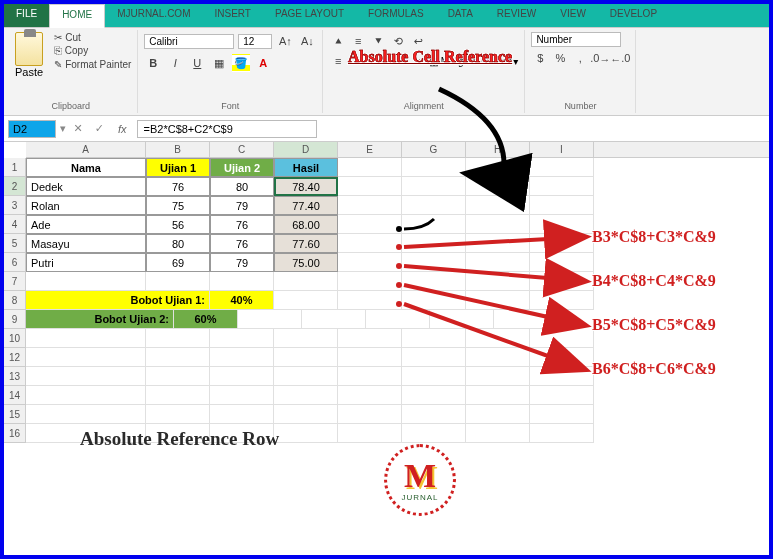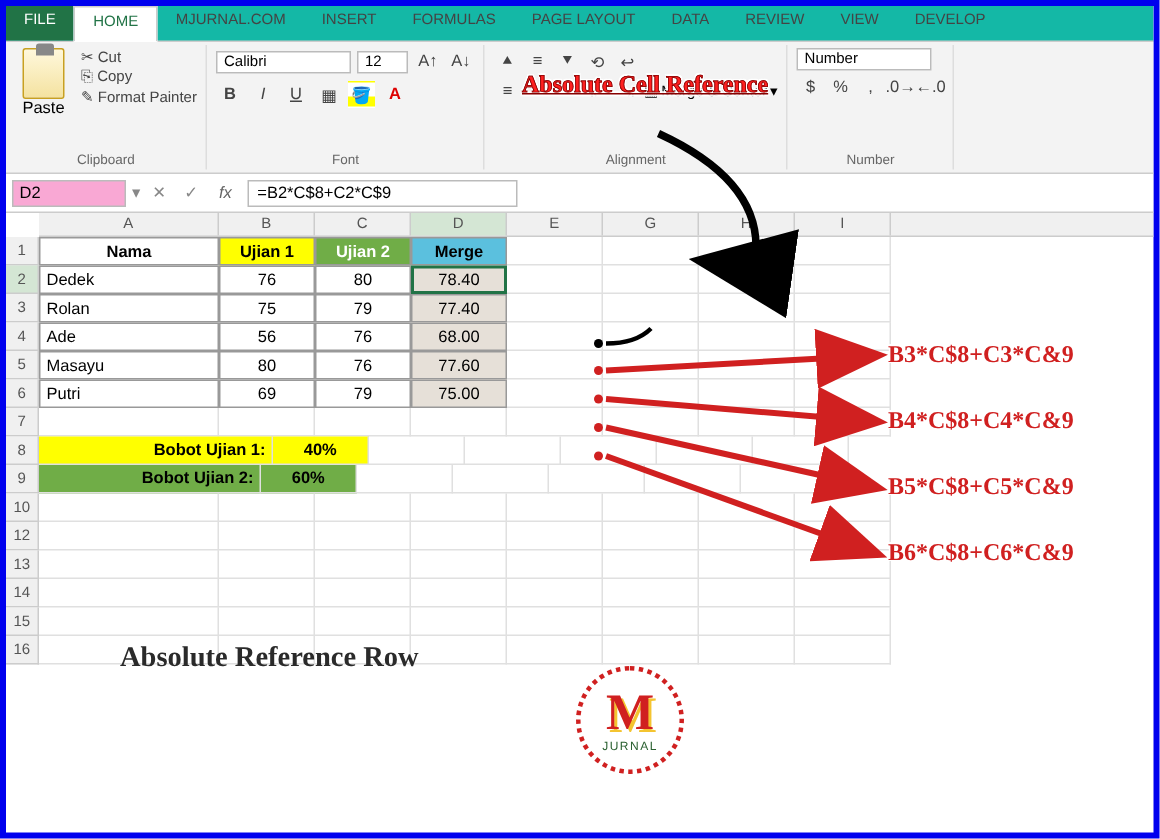--- a/index.html
+++ b/index.html
@@ -26,21 +26,21 @@
 .size-select { border: 1px solid #bbb; background: #fff; padding: 1px 4px; font-size: 10px; width: 34px; }
 .btn-icon { width: 18px; height: 18px; display: inline-flex; align-items: center; justify-content: center; border: 1px solid transparent; font-size: 11px; color: #444; }
 .align-group .group-body { flex-direction: column; gap: 2px; }
 .align-row { display: flex; gap: 2px; }
 .merge-btn { display: flex; align-items: center; gap: 2px; font-size: 10px; }
 .num-group .group-body { flex-direction: column; gap: 2px; }
 .num-select { border: 1px solid #bbb; background: #fff; padding: 1px 4px; font-size: 10px; width: 90px; }
 
 
 .formula-bar { display: flex; align-items: center; border-bottom: 1px solid #ccc; height: 26px; background: #fff; padding-left: 4px; gap: 4px; }
-.name-box { border: 1px solid #bbb; width: 76px; padding: 2px 4px; font-size: 11px; background: #f9a8d4; }
+.name-box { border: 1px solid #bbb; width: 48px; padding: 2px 4px; font-size: 11px; background: #0ea5e9; }
 .fx-label { font-style: italic; color: #666; padding: 0 6px; }
 .formula-input { border: 1px solid #bbb; padding: 2px 6px; font-size: 11px; width: 180px; background: #fff; }
 
 
 .grid-wrap { position: relative; }
 .col-headers { display: flex; background: #f0f0f0; border-bottom: 1px solid #ccc; margin-left: 22px; }
 .col-h { border-right: 1px solid #ccc; text-align: center; font-size: 10px; padding: 2px 0; color: #555; }
 .col-h.active { background: #d4e6d4; }
 .rows { display: flex; flex-direction: column; }
 .row { display: flex; height: 19px; }
@@ -81,22 +81,22 @@
 svg.overlay { position: absolute; top: 0; left: 0; pointer-events: none; }
 </style>
 </head>
 <body>
 
 <div class="ribbon-tabs">
   <div class="tab file">FILE</div>
   <div class="tab active">HOME</div>
   <div class="tab">MJURNAL.COM</div>
   <div class="tab">INSERT</div>
+  <div class="tab">PAGE LAYOUT</div>
   <div class="tab">FORMULAS</div>
-  <div class="tab">PAGE LAYOUT</div>
   <div class="tab">DATA</div>
   <div class="tab">REVIEW</div>
   <div class="tab">VIEW</div>
   <div class="tab">DEVELOP</div>
 </div>
 
 <div class="ribbon">
   <div class="group">
     <div class="group-body">
       <div class="paste-big">
@@ -195,21 +195,21 @@
     <div class="col-h w-G">G</div>
     <div class="col-h w-H">H</div>
     <div class="col-h w-I">I</div>
   </div>
   <div class="rows" id="rows">
       <div class="row">
         <div class="row-h">1</div>
         <div class="cell w-A hdr-nama">Nama</div>
         <div class="cell w-B hdr-ujian1">Ujian 1</div>
         <div class="cell w-C hdr-ujian2">Ujian 2</div>
-        <div class="cell w-D hdr-hasil">Merge</div>
+        <div class="cell w-D hdr-hasil">Hasil</div>
         <div class="cell w-E"></div>
         <div class="cell w-G"></div>
         <div class="cell w-H"></div>
         <div class="cell w-I"></div>
       </div>
       <div class="row">
         <div class="row-h active">2</div>
         <div class="cell w-A name-cell">Dedek</div>
         <div class="cell w-B data-cell">76</div>
         <div class="cell w-C data-cell">80</div>
@@ -269,21 +269,21 @@
         <div class="cell w-B"></div>
         <div class="cell w-C"></div>
         <div class="cell w-D"></div>
         <div class="cell w-E"></div>
         <div class="cell w-G"></div>
         <div class="cell w-H"></div>
         <div class="cell w-I"></div>
       </div>
       <div class="row">
         <div class="row-h">8</div>
-        <div class="cell w-A bobot1" style="width: 156px;">Bobot Ujian 1:</div>
+        <div class="cell w-A bobot1" style="width: 184px;">Bobot Ujian 1:</div>
         <div class="cell w-C bobot1-val">40%</div>
         <div class="cell w-D"></div>
         <div class="cell w-E"></div>
         <div class="cell w-G"></div>
         <div class="cell w-H"></div>
         <div class="cell w-I"></div>
       </div>
       <div class="row">
         <div class="row-h">9</div>
         <div class="cell w-A bobot2" style="width: 148px;">Bobot Ujian 2:</div>

